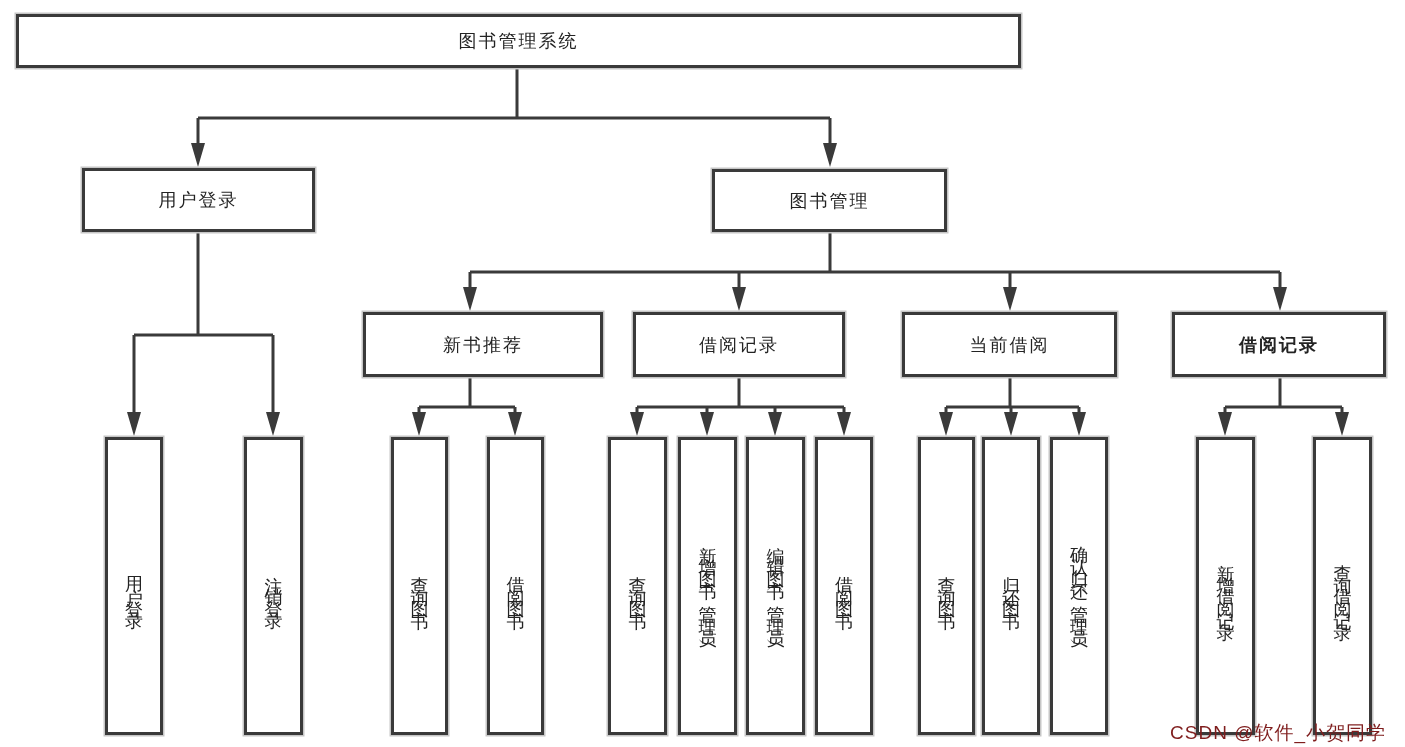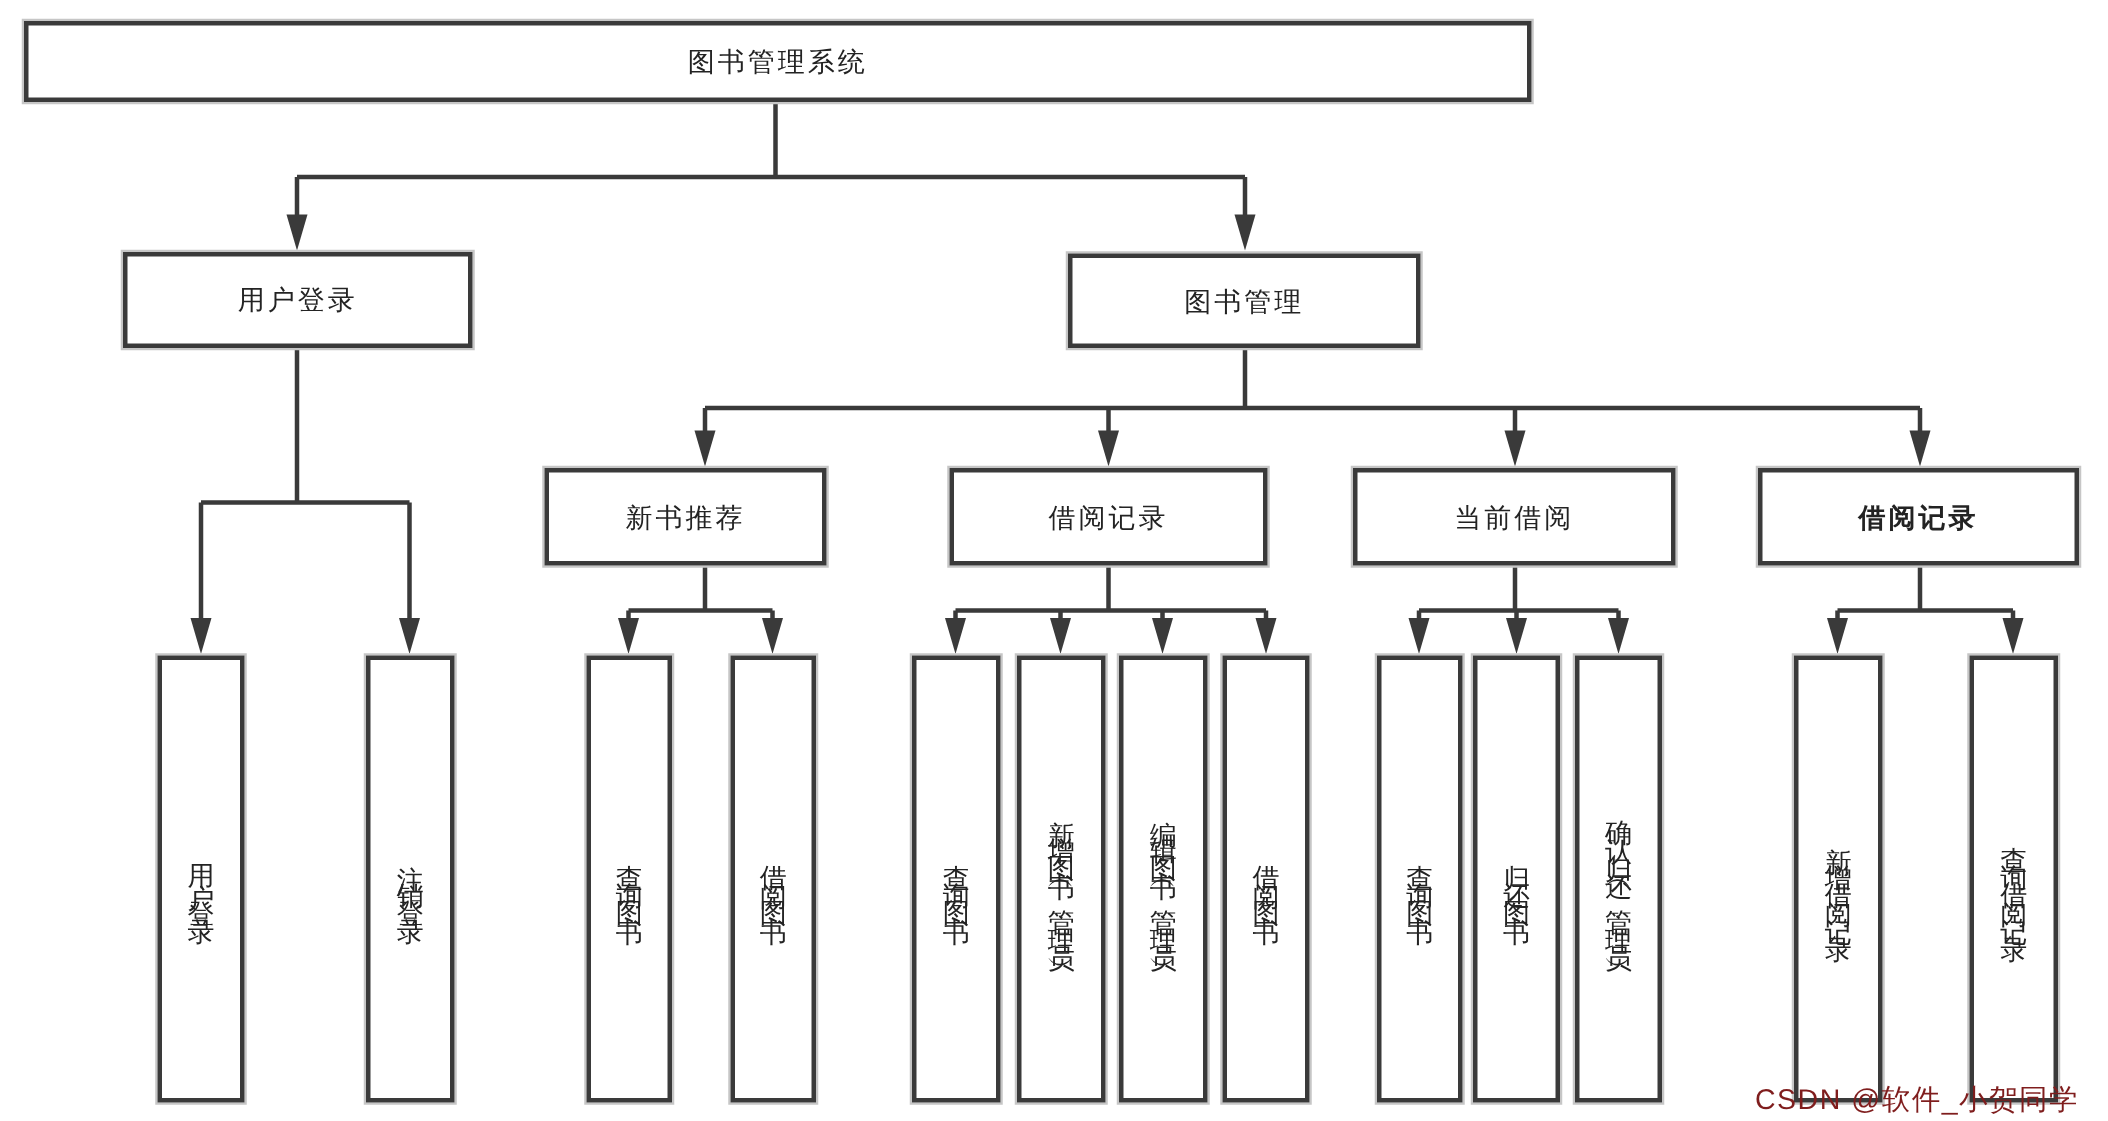--- a/index.html
+++ b/index.html
@@ -101,21 +101,21 @@
     <span>图书管理系统</span>
   </div>
 
   <div class="node hbox" style="left:82px;top:168px;width:233px;height:64px;">
     <span>用户登录</span>
   </div>
   <div class="node hbox" style="left:712px;top:169px;width:235px;height:63px;">
     <span>图书管理</span>
   </div>
 
-  <div class="node hbox" style="left:363px;top:312px;width:188px;height:65px;">
+  <div class="node hbox" style="left:363px;top:312px;width:240px;height:65px;">
     <span>新书推荐</span>
   </div>
   <div class="node hbox" style="left:633px;top:312px;width:212px;height:65px;">
     <span>借阅记录</span>
   </div>
   <div class="node hbox" style="left:902px;top:312px;width:215px;height:65px;justify-content:center;">
     <span>当前借阅</span>
   </div>
   <div class="node hbox" style="left:1172px;top:312px;width:214px;height:65px;font-weight:bold;">
     <span>借阅记录</span>

